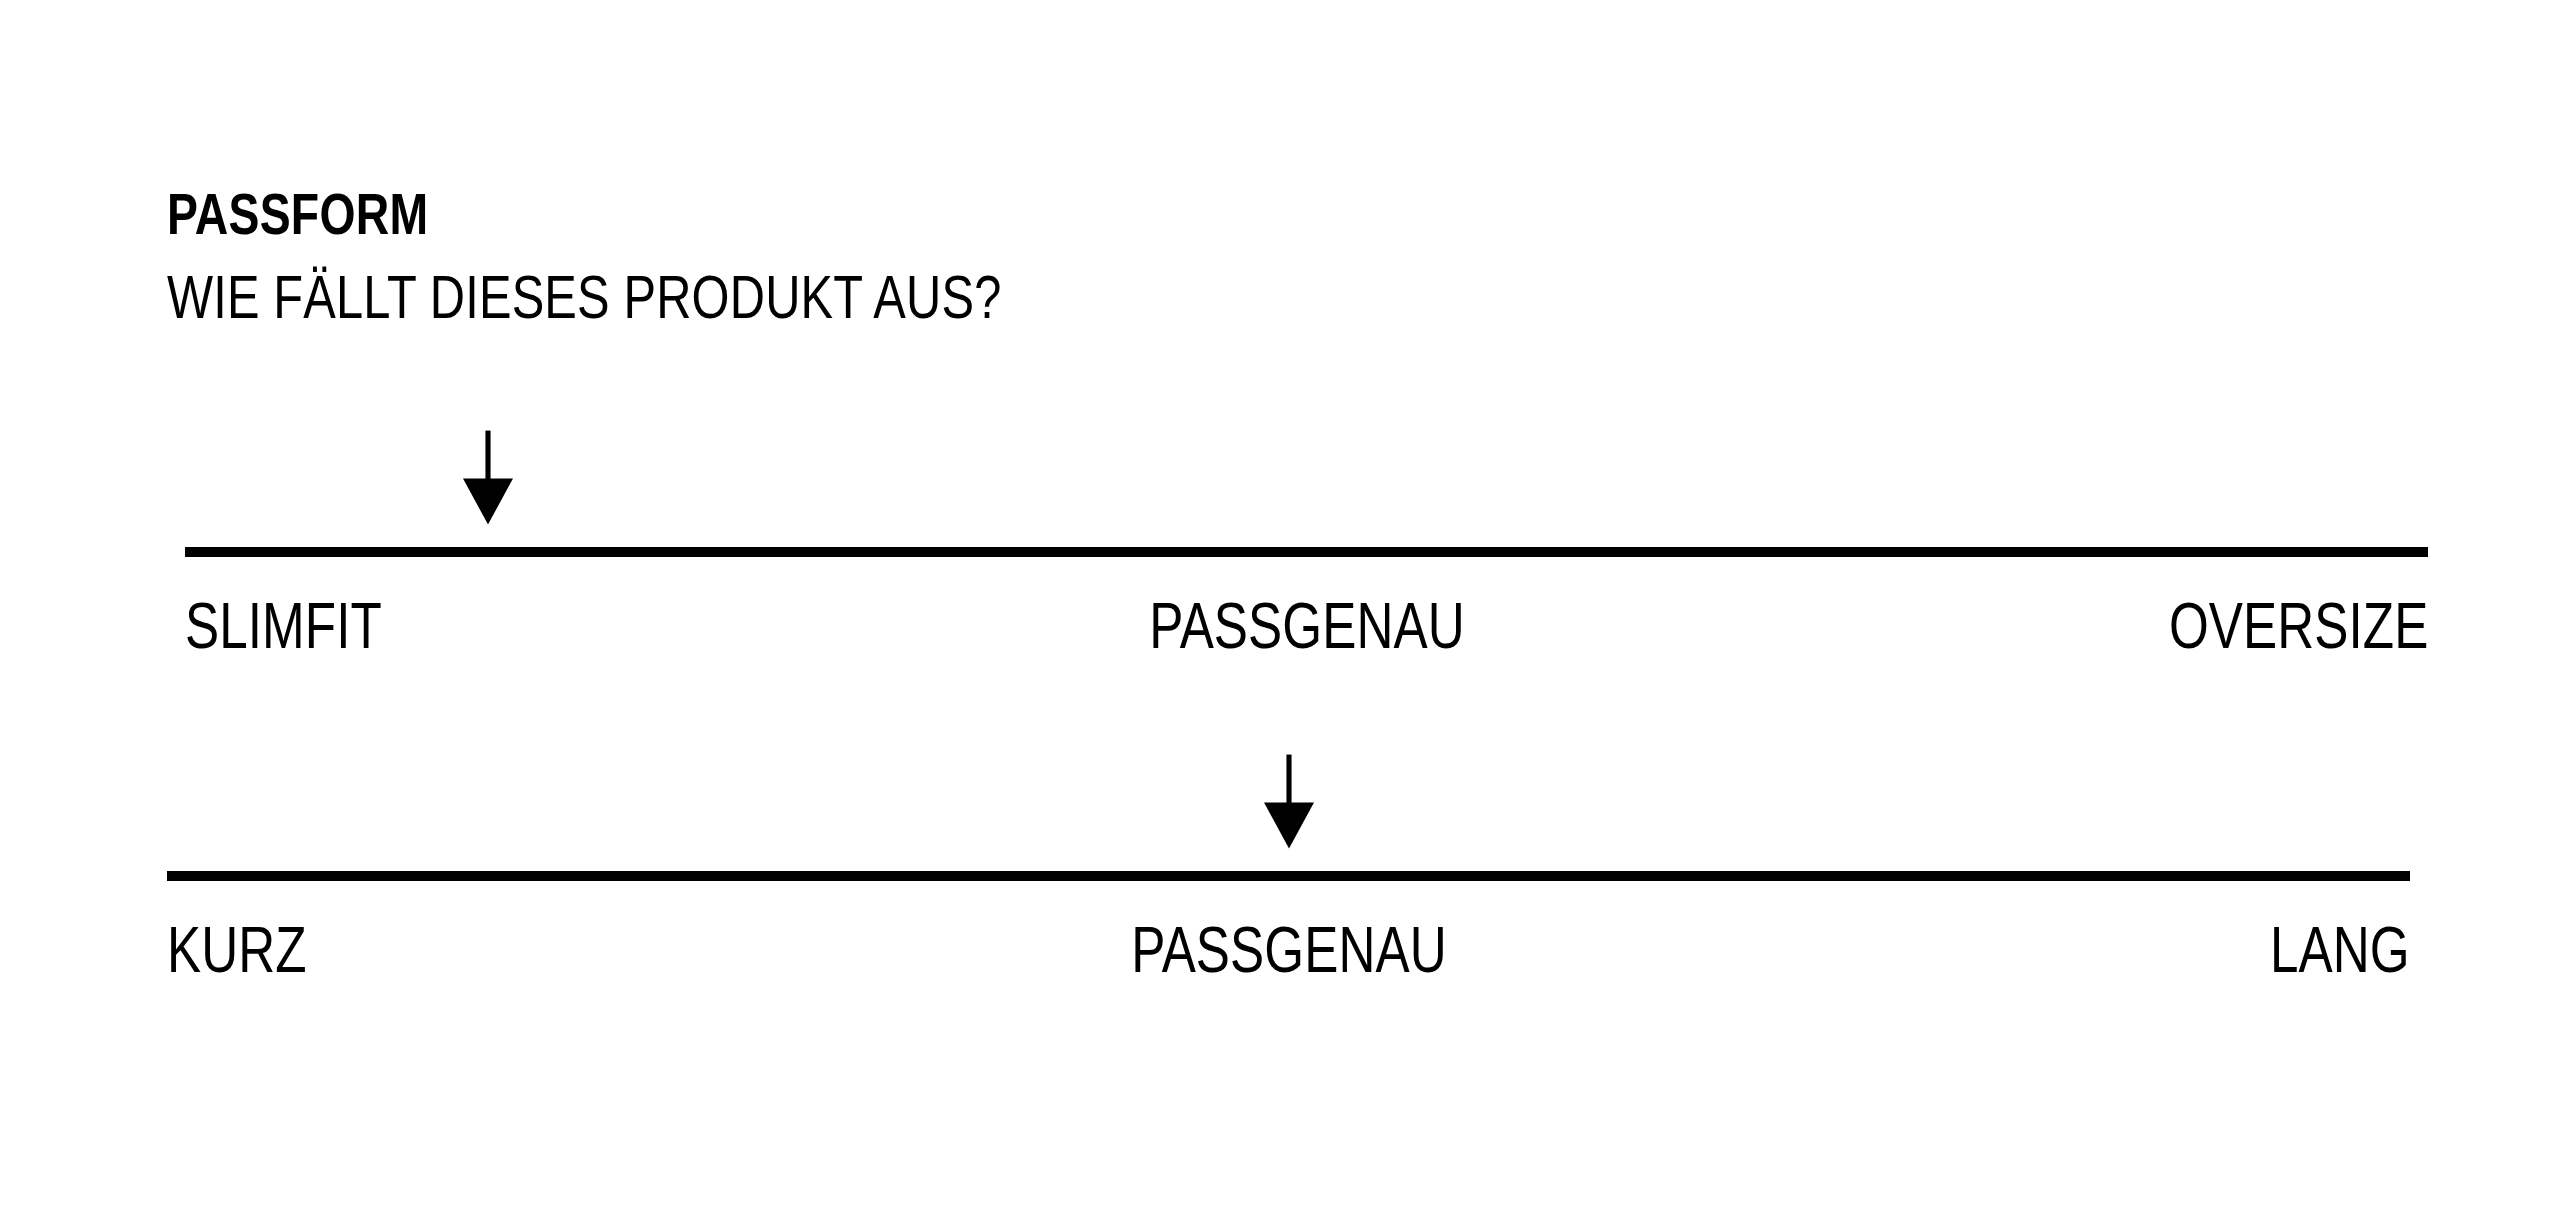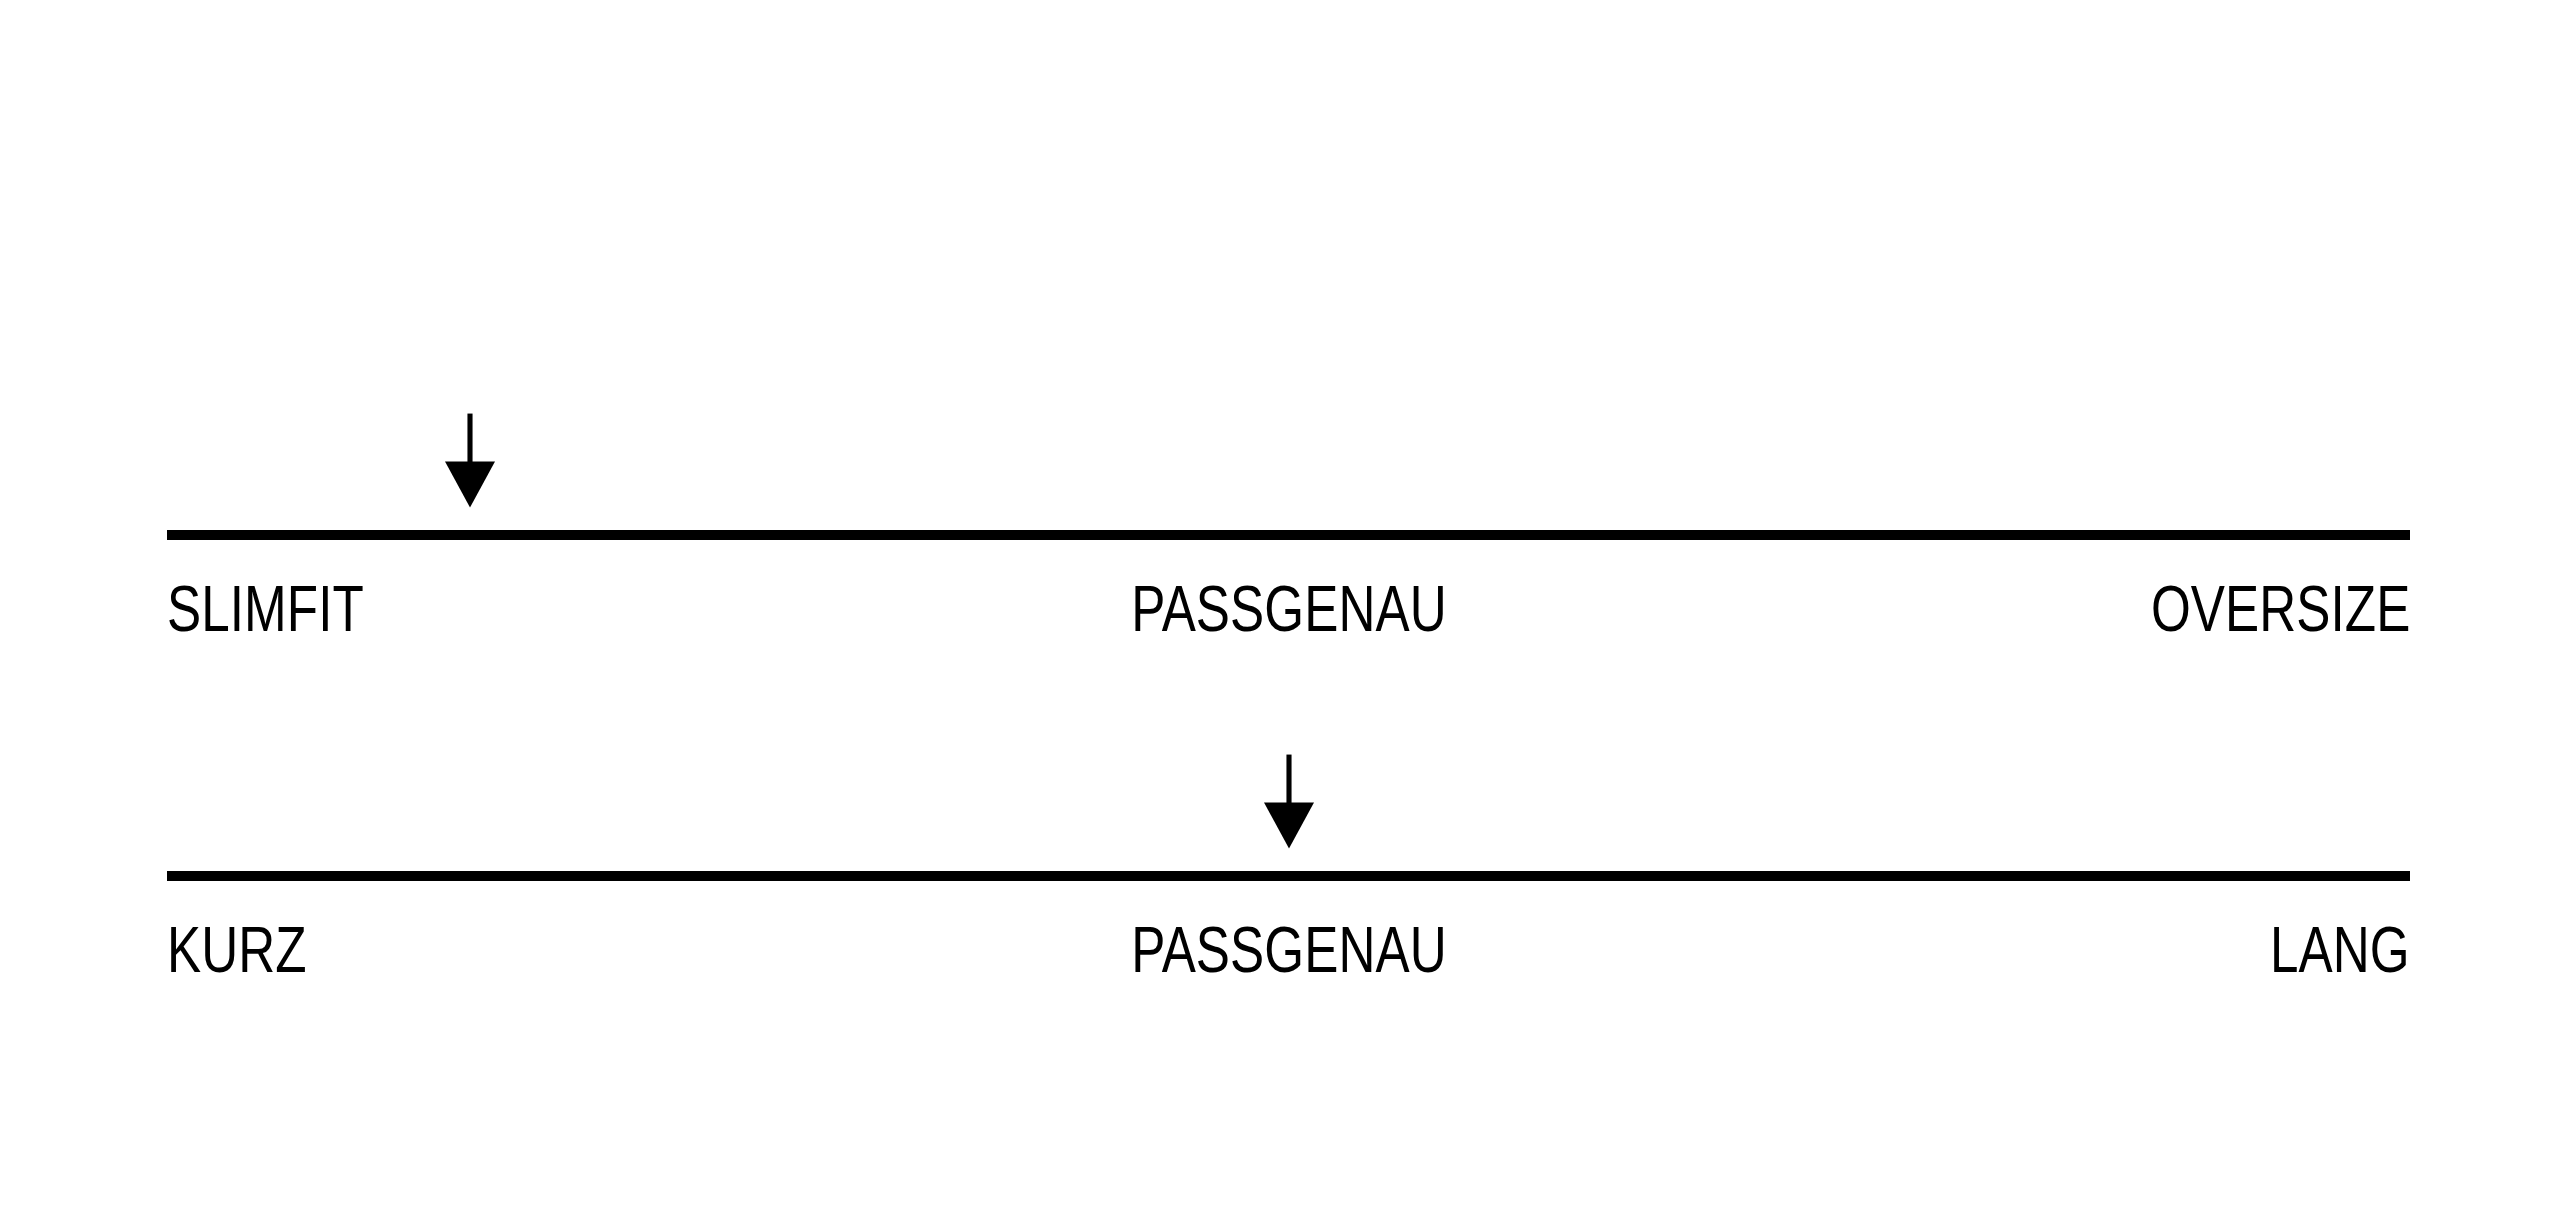--- a/index.html
+++ b/index.html
@@ -65,21 +65,21 @@
     margin: 24px 0 0 0;
   }
 
   
   .scale-group {
     position: absolute;
     left: 0;
     width: 100%;
   }
 
-  .scale-group.scale-1 { top: 530px; }
+  .scale-group.scale-1 { top: 547px; margin-left: 18px; }
   .scale-group.scale-2 { top: 871px; text-decoration: underline; }
 
   
   .scale-indicator {
     position: absolute;
     bottom: 100%;
     width: 50px;
     height: 95px;
     margin-bottom: 21.6px;
     margin-left: -25px;   
@@ -134,20 +134,24 @@
     right: 0;
     transform-origin: right top;
   }
 </style>
 </head>
 <body>
 
 <div class="canvas">
   <div class="content">
 
+    <div class="heading-block">
+      <span class="fit-title">PASSFORM</span>
+      <span class="fit-subtitle">WIE FÄLLT DIESES PRODUKT AUS?</span>
+    </div>
 
     <div class="scale-group scale-1">
 
       <div class="scale-indicator" id="indicator-0" style="left: 13.5%;">
         <svg viewBox="0 0 98 184" xmlns="http://www.w3.org/2000/svg" aria-hidden="true">
           <rect x="44" y="0" width="10" height="95" fill="#000000"></rect>
           <polygon points="0,94 98,94 49,184" fill="#000000"></polygon>
         </svg>
       </div>
 

